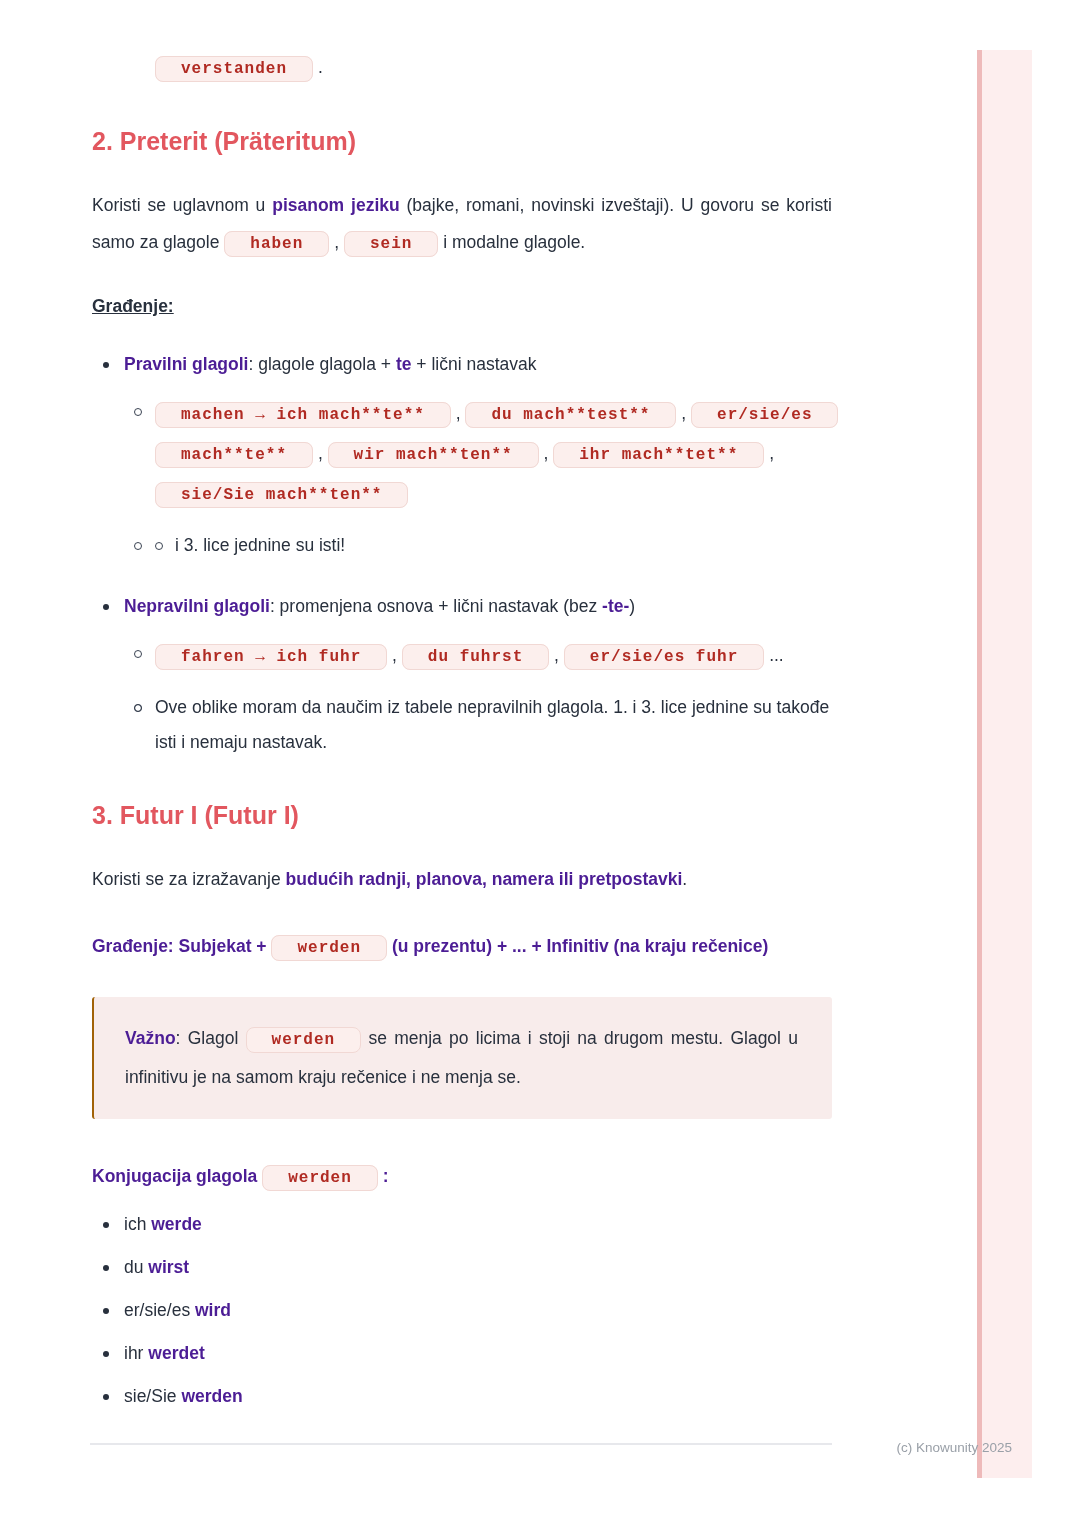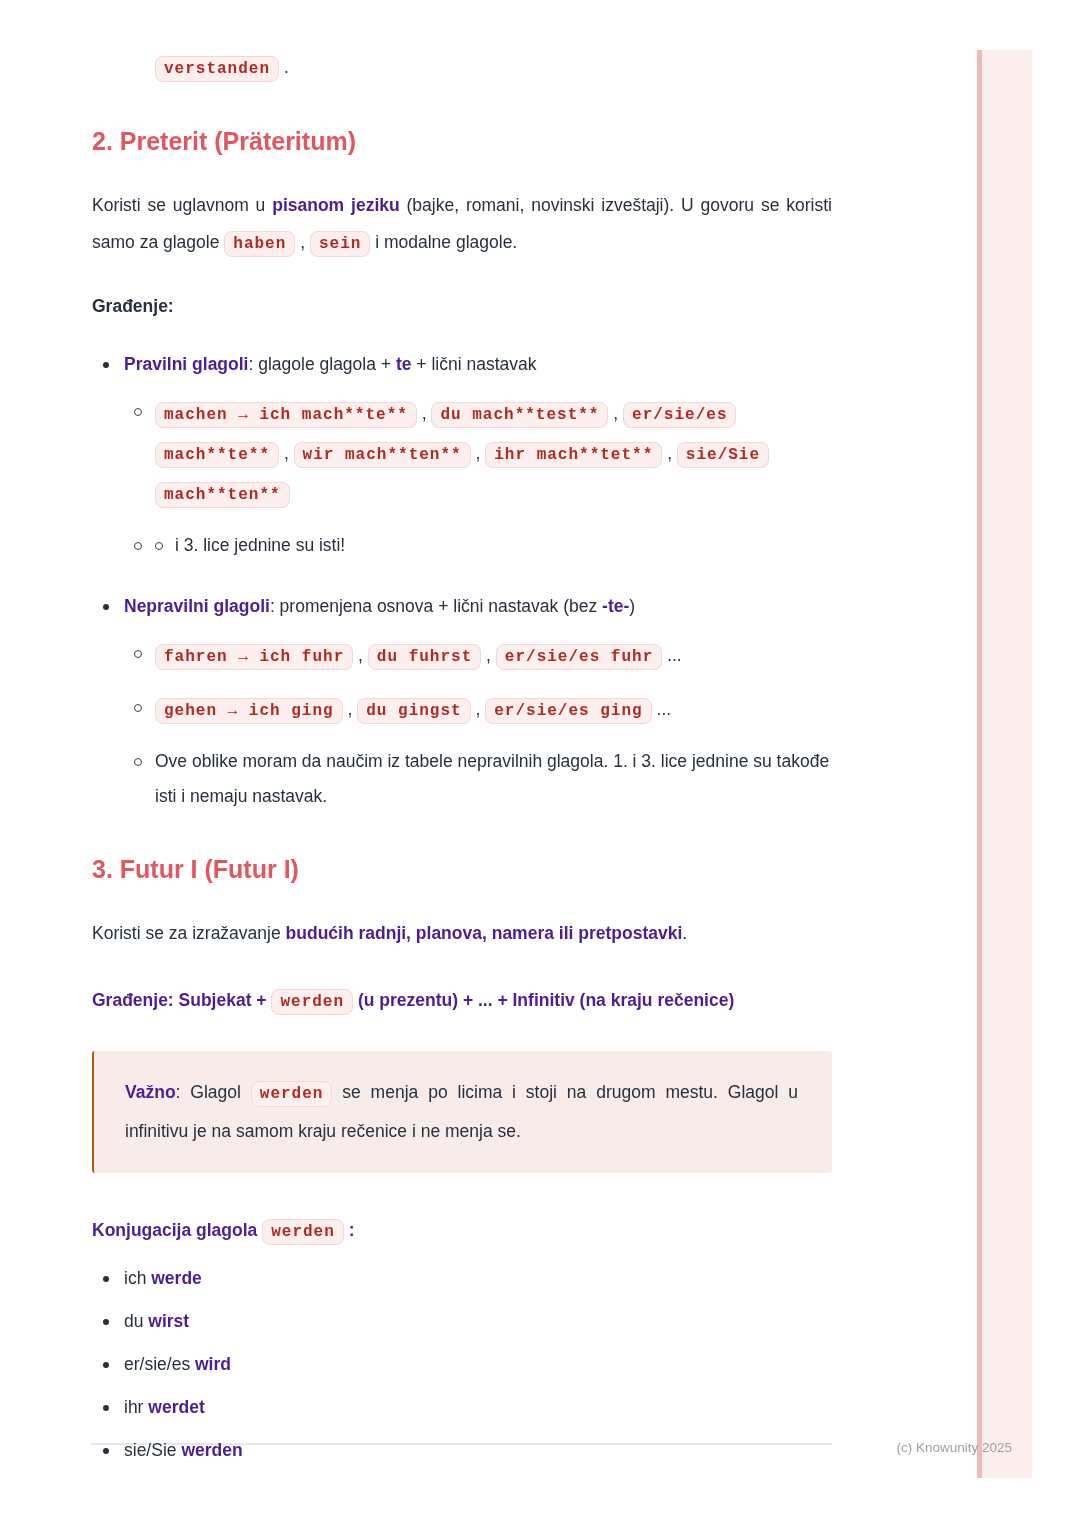--- a/index.html
+++ b/index.html
@@ -30,21 +30,21 @@
   b { font-weight:bold; color:#4c1d95; }
   .chip {
     font-family:"Liberation Mono", monospace;
     font-weight:bold;
     font-size:16px;
     letter-spacing:1px;
     color:#b02a22;
     background:#fcefed;
     border:1px solid #f1d8d4;
     border-radius:8px;
-    padding:3px 8px;
+    padding:3px 25px;
     white-space:normal;
     box-decoration-break:clone;
     -webkit-box-decoration-break:clone;
   }
   .sep { font-size:17.5px; color:#28303d; }
   .top-line {
     padding-top:52px;
     margin-left:63px;
     font-size:17.5px;
     line-height:30px;
@@ -60,20 +60,21 @@
     margin-top:30px;
     font-size:17.5px;
     line-height:37px;
     text-align:justify;
   }
   .label {
     margin-top:28px;
     font-size:17.5px;
     line-height:30px;
     font-weight:bold;
+    text-decoration:underline;
   }
   .li1 {
     position:relative;
     margin-top:28px;
     padding-left:32px;
     font-size:17.5px;
     line-height:31px;
   }
   .dot {
     position:absolute; left:11px; top:13px;
@@ -182,21 +183,20 @@
       <b>Nepravilni glagoli</b><span>: promenjena osnova + lični nastavak (bez </span><b>-te-</b><span>)</span>
     </div>
 
     <div class="li2">
       <span class="ring"></span>
       <span class="code-lines"><span class="chip">fahren → ich fuhr</span><span class="sep"> , </span><span class="chip">du fuhrst</span><span class="sep"> , </span><span class="chip">er/sie/es fuhr</span><span class="sep"> ...</span></span>
     </div>
 
     <div class="li2">
       <span class="ring"></span>
-      <span class="code-lines"><span class="chip">gehen → ich ging</span><span class="sep"> , </span><span class="chip">du gingst</span><span class="sep"> , </span><span class="chip">er/sie/es ging</span><span class="sep"> ...</span></span>
     </div>
 
     <div class="li2 note2">
       <span class="ring"></span>
       <span>Ove oblike moram da naučim iz tabele nepravilnih glagola. 1. i 3. lice jednine su takođe isti i nemaju nastavak.</span>
     </div>
 
     <h3>3. Futur I (Futur I)</h3>
 
     <p class="para"><span>Koristi se za izražavanje </span><b>budućih radnji, planova, namera ili pretpostavki</b><span>.</span></p>

